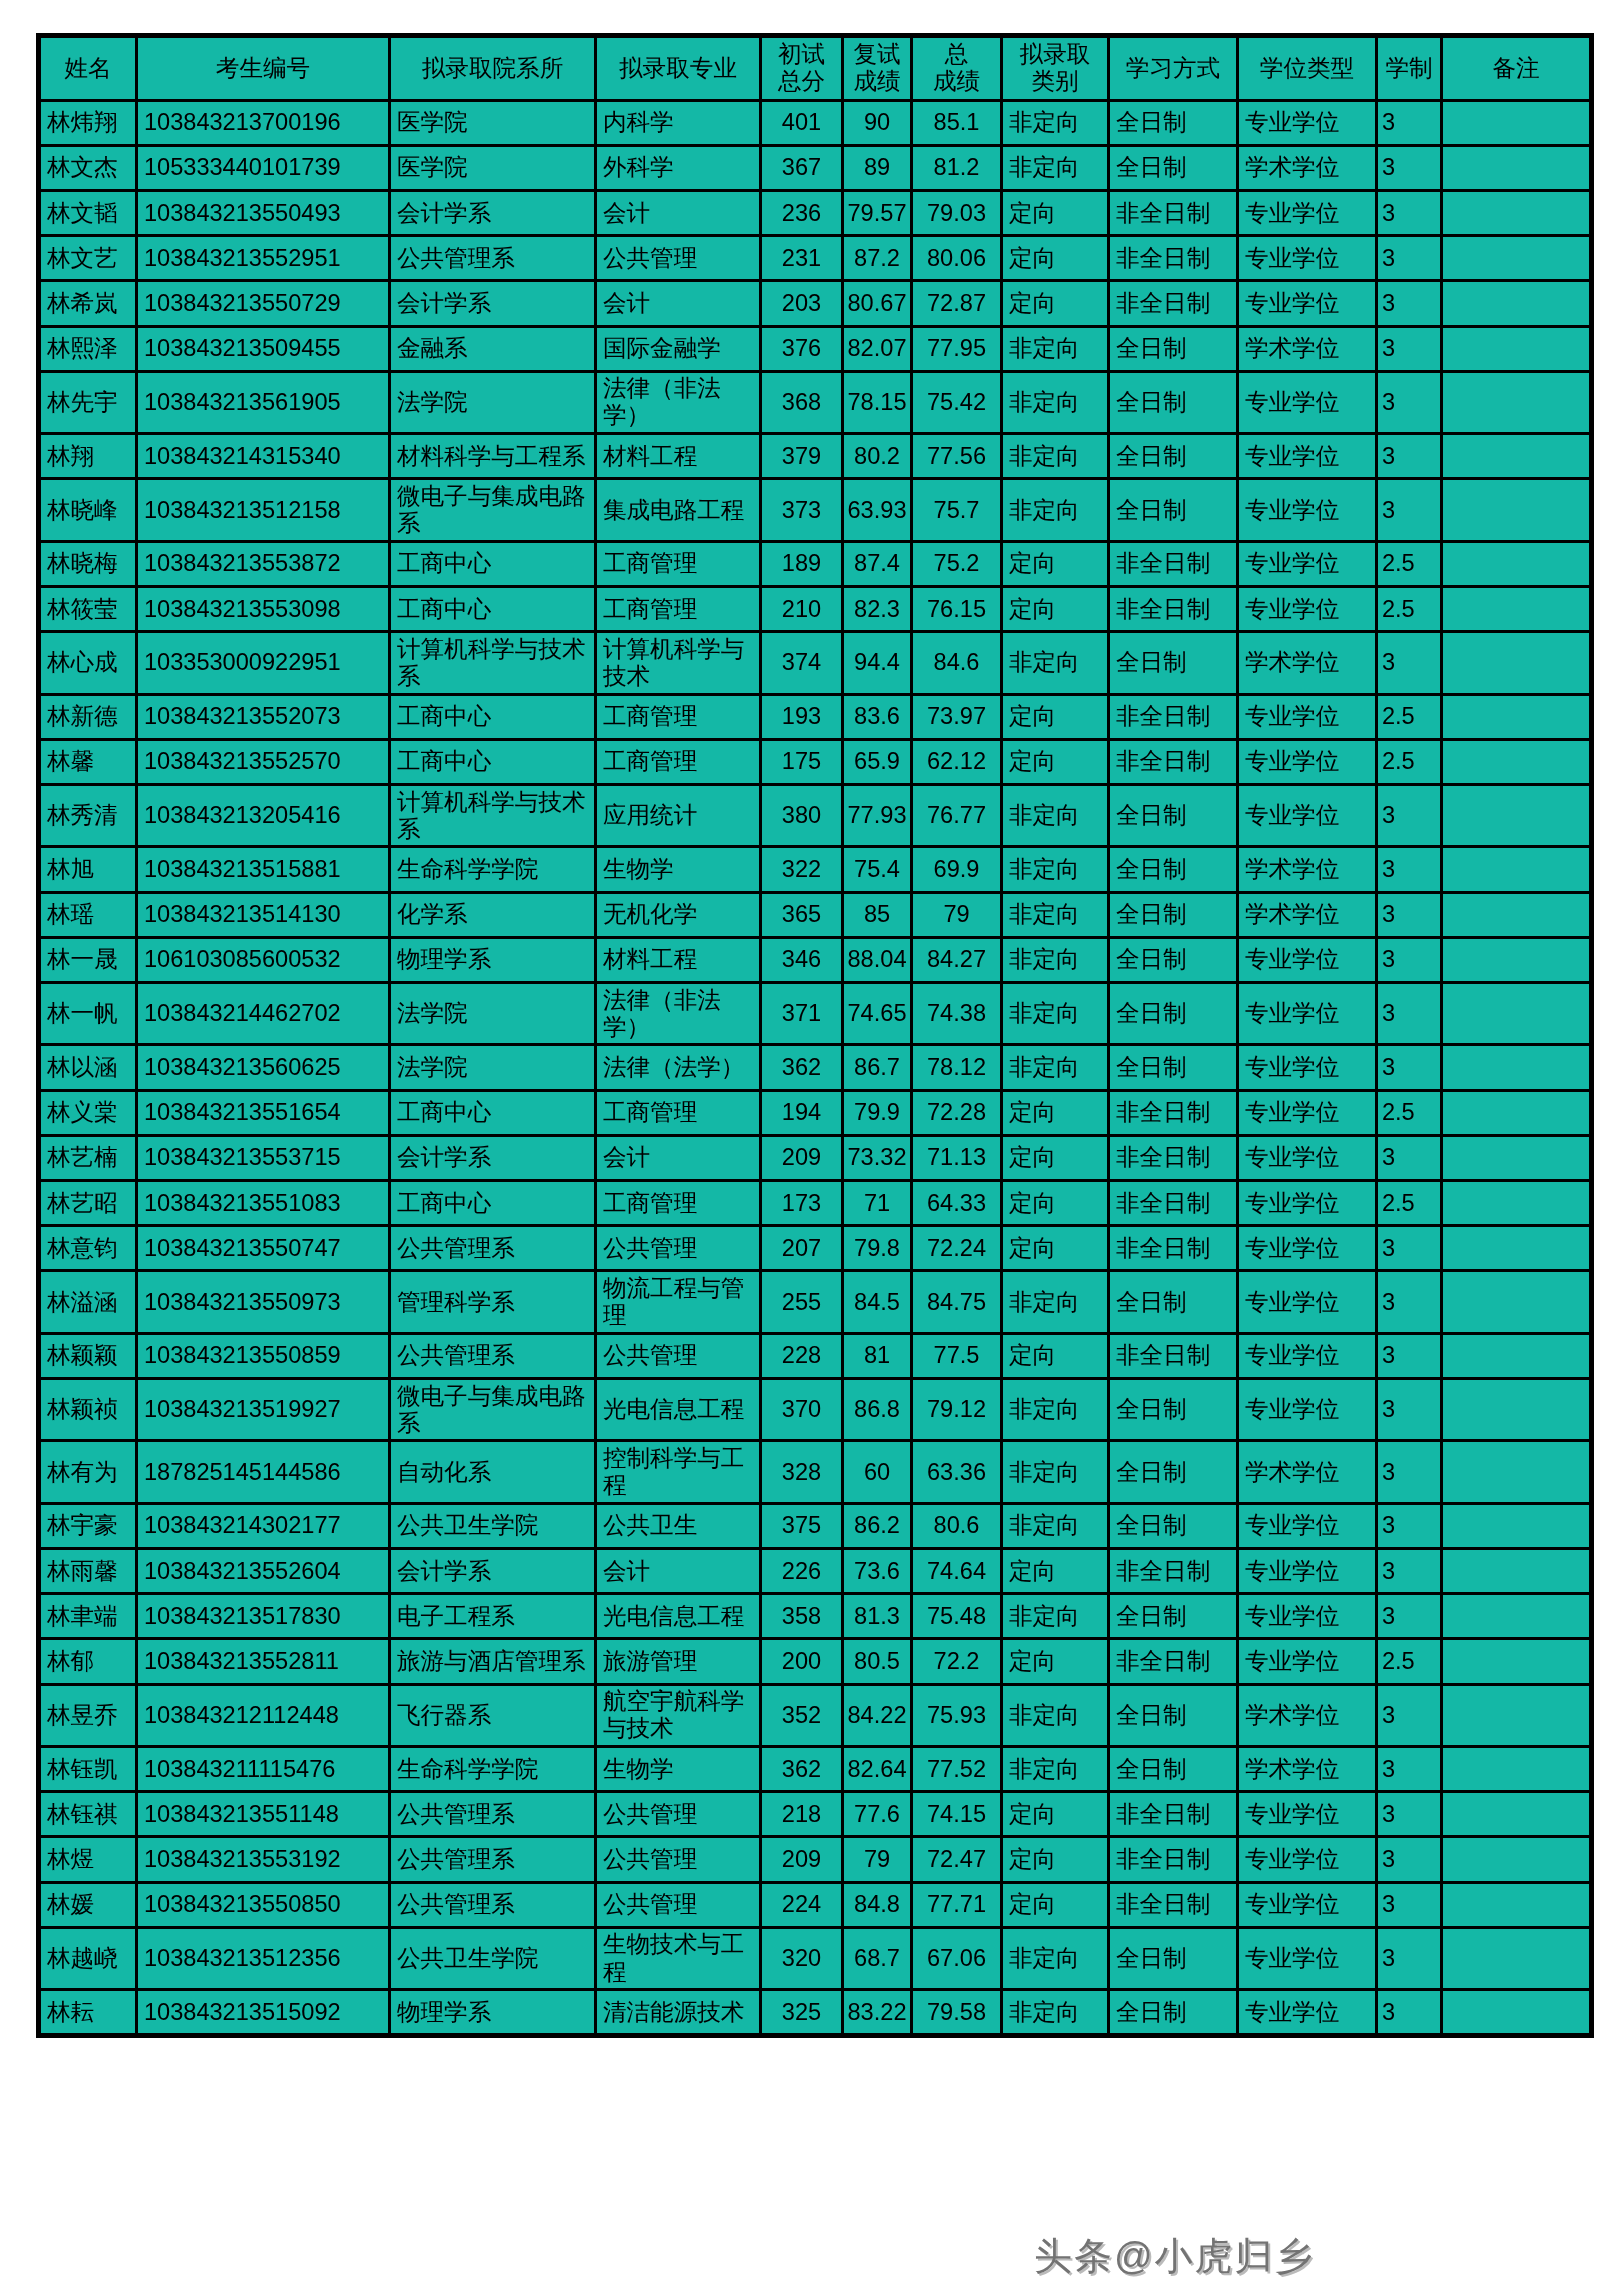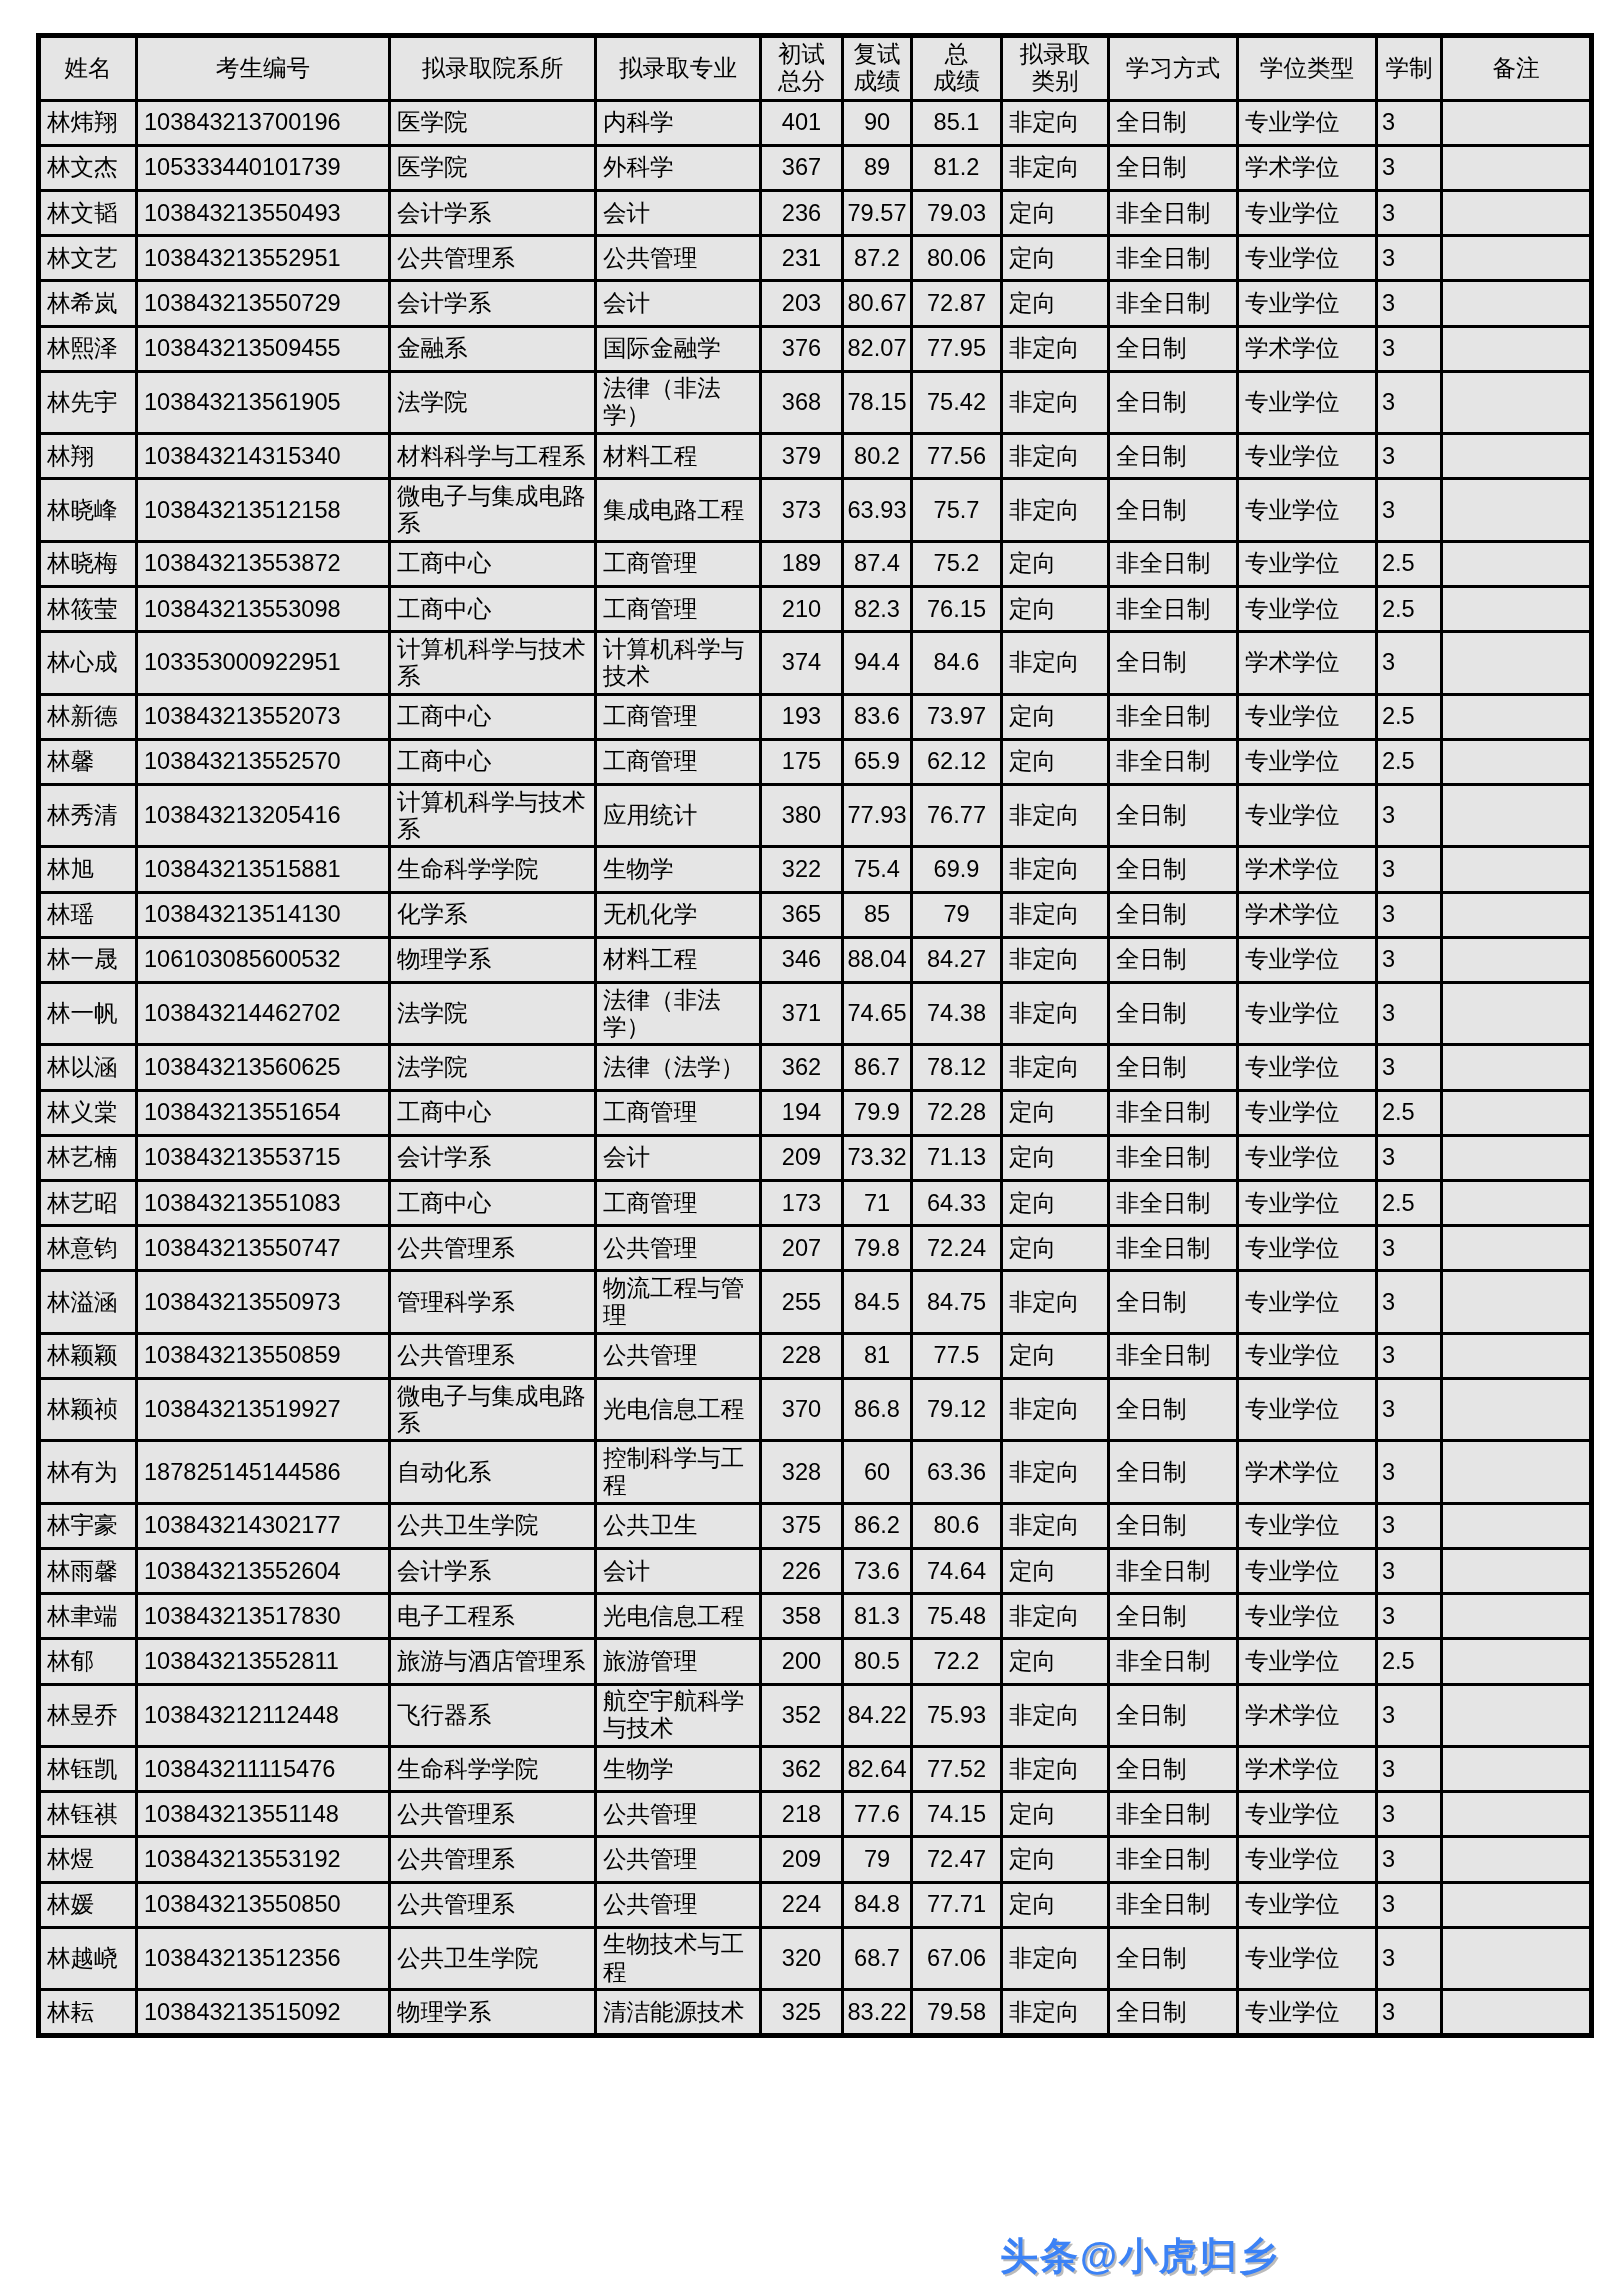--- a/index.html
+++ b/index.html
@@ -13,21 +13,21 @@
     overflow: hidden;
   }
   table.admission {
     position: absolute;
     left: 36px;
     top: 33px;
     width: 1553px;
     table-layout: fixed;
     border-collapse: collapse;
     border: 5.2px solid #000;
-    background: #e5e5e5;
+    background: #14b8a6;
   }
   th, td {
     border: 3.3px solid #000;
     font-size: 23.6px;
     line-height: 1.15;
     vertical-align: middle;
     overflow: hidden;
     word-break: break-all;
   }
   th {
@@ -42,25 +42,25 @@
     padding: 2.6px 5.9px;
     text-align: left;
   }
   td.c-init_score, td.c-retest_score, td.c-total_score {
     text-align: center;
     padding: 2.6px 1.3px;
   }
   td.c-duration { padding: 2.6px 3.9px; }
   .watermark {
     position: absolute;
-    left: 1000px;
+    left: 1034px;
     top: 2231px;
     font-size: 38px;
-    font-weight: bold;
-    color: #3b82f6;
+    font-weight: normal;
+    color: #737373;
     letter-spacing: 2px;
     text-shadow: 2px 2px 0 #bbbbbb;
     white-space: nowrap;
   }
 </style>
 </head>
 <body>
 
 <table class="admission">
   <colgroup>

